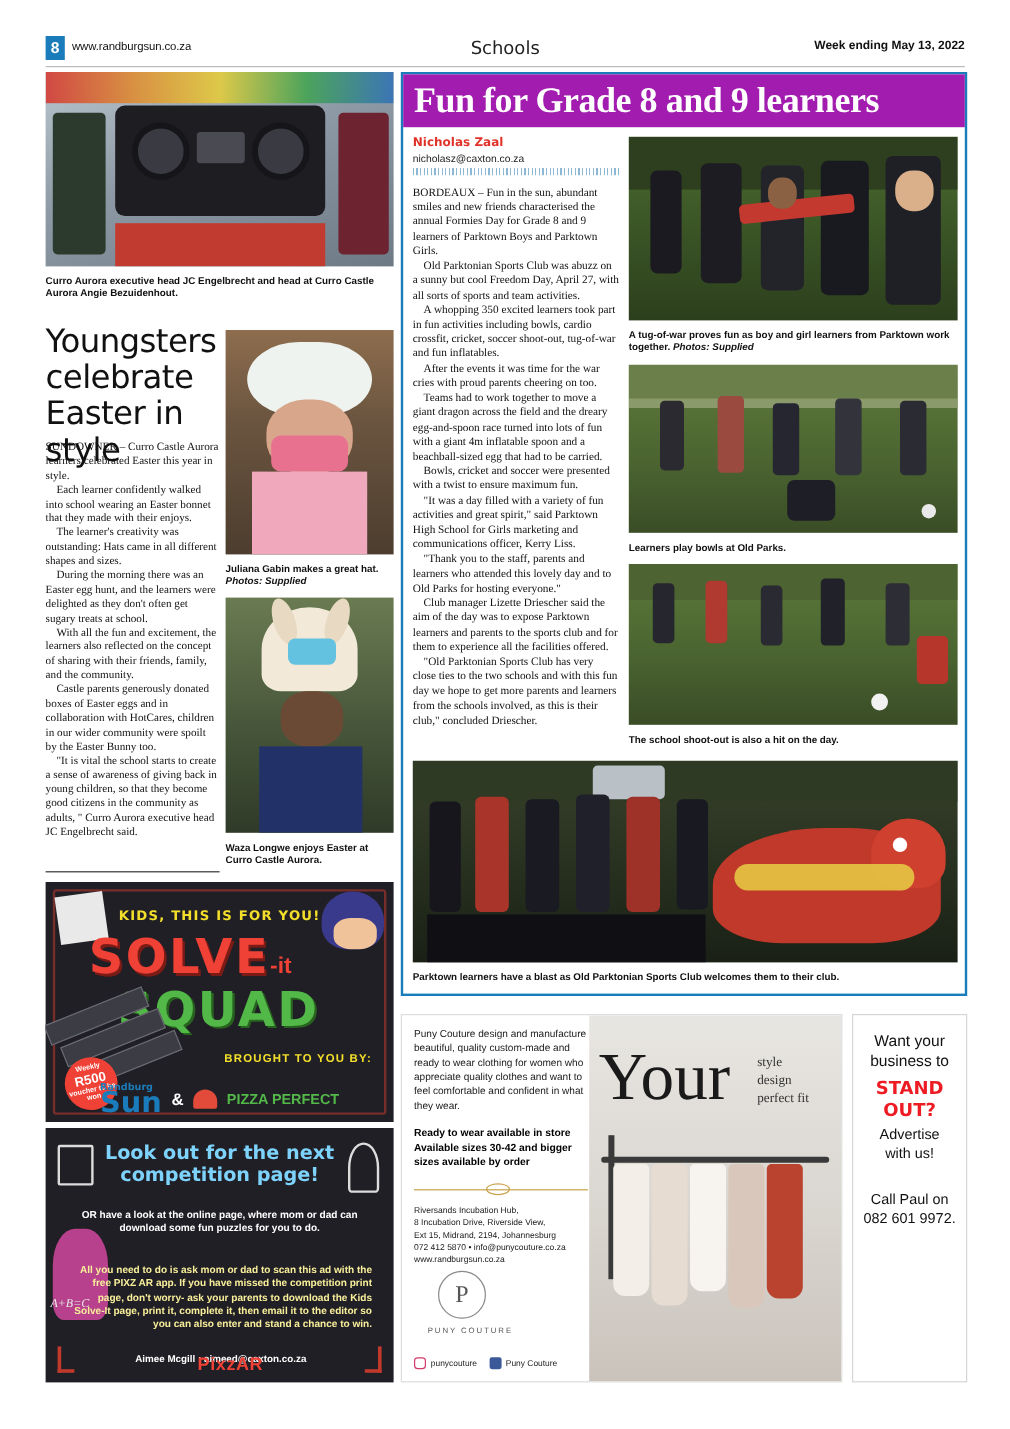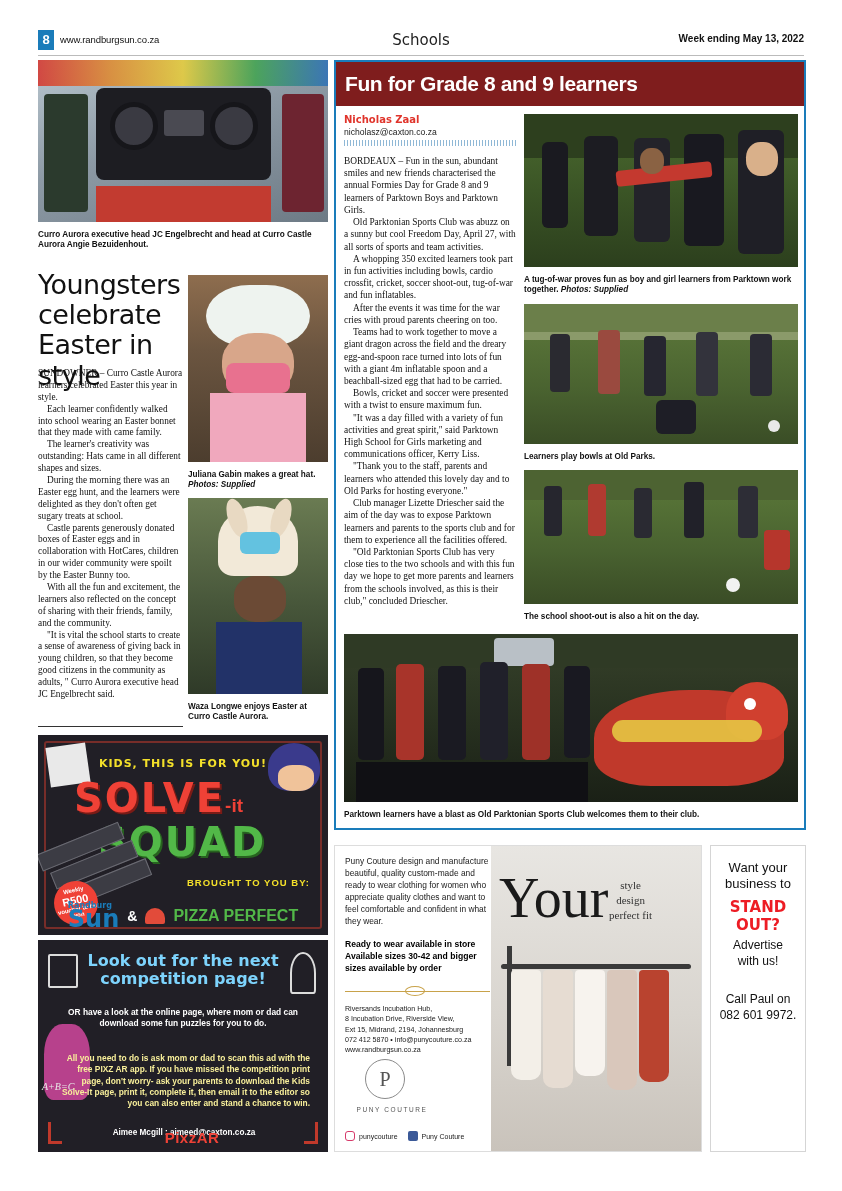--- a/index.html
+++ b/index.html
@@ -54,23 +54,23 @@
   }
   .body-text p { text-indent: 9px; margin: 0; }
   .body-text p.first { text-indent: 0; }
 
   
   .mainbox {
     position: absolute; left: 334px; top: 60px; width: 472px; height: 770px;
     border: 2px solid #1a7cba;
   }
   .mainhead {
-    background: #7f1d1d; color: #fff; height: 44px;
-    font-family: Liberation Sans, sans-serif; font-weight: bold;
-    font-size: 21px; line-height: 44px; padding-left: 9px;
+    background: #a21caf; color: #fff; height: 44px;
+    font-family: Liberation Serif, serif; font-weight: bold;
+    font-size: 30px; line-height: 44px; padding-left: 9px;
     letter-spacing: -0.4px;
   }
   .byline-name {
     color: #e0342b; font-weight: bold; font-size: 10px;
     font-family: "DejaVu Sans", sans-serif;
   }
   .byline-mail { font-size: 8.6px; color: #222; margin-top: 2px; }
   .byline-rule {
     height: 6px; margin-top: 3px; margin-bottom: 6px;
     background-image: repeating-linear-gradient(90deg,#8fb8d6 0 1px,transparent 1px 3px);
@@ -94,21 +94,21 @@
     text-shadow: 2px 2px 0 #7a1b16; }
   .solve-it { color: #ef4136; font-size: 19px; font-weight: bold; }
   .solve-2 { color: #52b848; font-size: 40px; font-weight: bold;
     font-family: "DejaVu Sans", sans-serif; letter-spacing: 2px;
     text-shadow: 2px 2px 0 #27631f; }
   .solve-by { color: #f4e02a; font-weight: bold; font-size: 9.5px;
     letter-spacing: 1px; }
   .sunlogo { color: #1a7cba; font-weight: bold; font-size: 24px;
     font-family: "DejaVu Sans", sans-serif; line-height: .8; }
   .sunlogo small { display:block; font-size: 8px; color: #1a7cba; }
-  .pizzaperfect { color: #52b848; font-weight: bold; font-size: 16px; }
+  .pizzaperfect { color: #52b848; font-weight: bold; font-size: 12px; }
   .badge500 {
     background: #ef4136; color: #fff; border-radius: 50%;
     width: 44px; height: 44px; font-size: 6px; font-weight: bold;
     display: flex; align-items: center; justify-content: center;
     text-align: center; line-height: 1.1; transform: rotate(-12deg);
   }
   .badge500 b { font-size: 11px; display: block; }
 
   .look-head { color: #7dd3fc; font-weight: bold; font-size: 16px;
     text-align: center; line-height: 1.15;
@@ -185,25 +185,25 @@
     <div style="position:absolute;left:40px;top:0px;width:18px;height:40px;background:#e8d9c2;border-radius:50%;transform:rotate(-18deg);"></div>
     <div style="position:absolute;left:84px;top:0px;width:18px;height:40px;background:#e8d9c2;border-radius:50%;transform:rotate(18deg);"></div>
     <div style="position:absolute;left:52px;top:34px;width:40px;height:22px;background:#63c2e0;border-radius:6px;"></div>
     <div style="position:absolute;left:46px;top:78px;width:52px;height:46px;background:#6b4a35;border-radius:42%;"></div>
     <div style="position:absolute;left:28px;top:124px;width:86px;height:72px;background:#223268;"></div>
   </div>
   <div class="caption" style="position:absolute;left:188px;top:698px;width:140px;">Waza  Longwe enjoys Easter at Curro Castle Aurora.</div>
 
   <div class="body-text" style="position:absolute;left:38px;top:368px;width:145px;">
     <p class="first">SUNDOWNER – Curro Castle Aurora learners celebrated Easter this year in style.</p>
-    <p>Each learner confidently walked into school wearing an Easter bonnet that they made with came family.</p>
+    <p>Each learner confidently walked into school wearing an Easter bonnet that they made with their enjoys.</p>
     <p>The learner's creativity was outstanding: Hats came in all different shapes and sizes.</p>
     <p>During the morning there was an Easter egg hunt, and the learners were delighted as they don't often get sugary treats at school.</p>
+    <p>With all the fun and excitement, the learners also reflected on the concept of sharing with their friends, family, and the community.</p>
     <p>Castle parents generously donated boxes of Easter eggs and in collaboration with HotCares, children in our wider community were spoilt by the Easter Bunny too.</p>
-    <p>With all the fun and excitement, the learners also reflected on the concept of sharing with their friends, family, and the community.</p>
     <p>"It is vital the school starts to create a sense of awareness of giving back in young children, so that they become good citizens in the community as adults, " Curro Aurora executive head JC Engelbrecht said.</p>
   </div>
   <div class="hr-thin" style="position:absolute;left:38px;top:726px;width:145px;"></div>
 
   <div class="mainbox">
     <div class="mainhead">Fun for Grade 8 and 9 learners</div>
 
     <div style="position:absolute;left:8px;top:52px;width:172px;">
       <div class="byline-name">Nicholas Zaal</div>
       <div class="byline-mail">nicholasz@caxton.co.za</div>
@@ -342,21 +342,21 @@
 
     <div style="position:absolute;right:0;top:0;width:210px;height:100%;background:linear-gradient(180deg,#e8e6e2 0%,#d9d5cf 55%,#c9c3bb 100%);">
       <div style="position:absolute;left:10px;top:118px;width:190px;height:5px;background:#3a3a3a;border-radius:3px;"></div>
       <div style="position:absolute;left:16px;top:100px;width:5px;height:120px;background:#3a3a3a;"></div>
       <div style="position:absolute;left:20px;top:124px;width:30px;height:110px;background:#f3efe8;border-radius:4px 4px 10px 10px;"></div>
       <div style="position:absolute;left:52px;top:124px;width:30px;height:118px;background:#e6dcd2;border-radius:4px 4px 10px 10px;"></div>
       <div style="position:absolute;left:84px;top:124px;width:30px;height:106px;background:#f7f3ee;border-radius:4px 4px 10px 10px;"></div>
       <div style="position:absolute;left:116px;top:124px;width:30px;height:120px;background:#d9c7bb;border-radius:4px 4px 10px 10px;"></div>
       <div style="position:absolute;left:148px;top:124px;width:30px;height:112px;background:#b9432f;border-radius:4px 4px 10px 10px;"></div>
       <div class="your-word" style="position:absolute;left:8px;top:26px;">Your</div>
-      <div class="your-sub" style="position:absolute;left:118px;top:32px;text-align:center;">
+      <div class="your-sub" style="position:absolute;left:140px;top:32px;text-align:left;">
         <div>style</div>
         <div>design</div>
         <div>perfect fit</div>
       </div>
     </div>
 
     <div class="puny-text" style="position:absolute;left:10px;top:10px;width:145px;">Puny Couture design and manufacture beautiful, quality custom-made and ready to wear clothing for women who appreciate quality clothes and want to feel comfortable and confident in what they wear.</div>
     <div class="puny-bold" style="position:absolute;left:10px;top:92px;width:152px;">
       <div>Ready to wear available in store</div>
       <div>Available sizes 30-42 and bigger</div>

